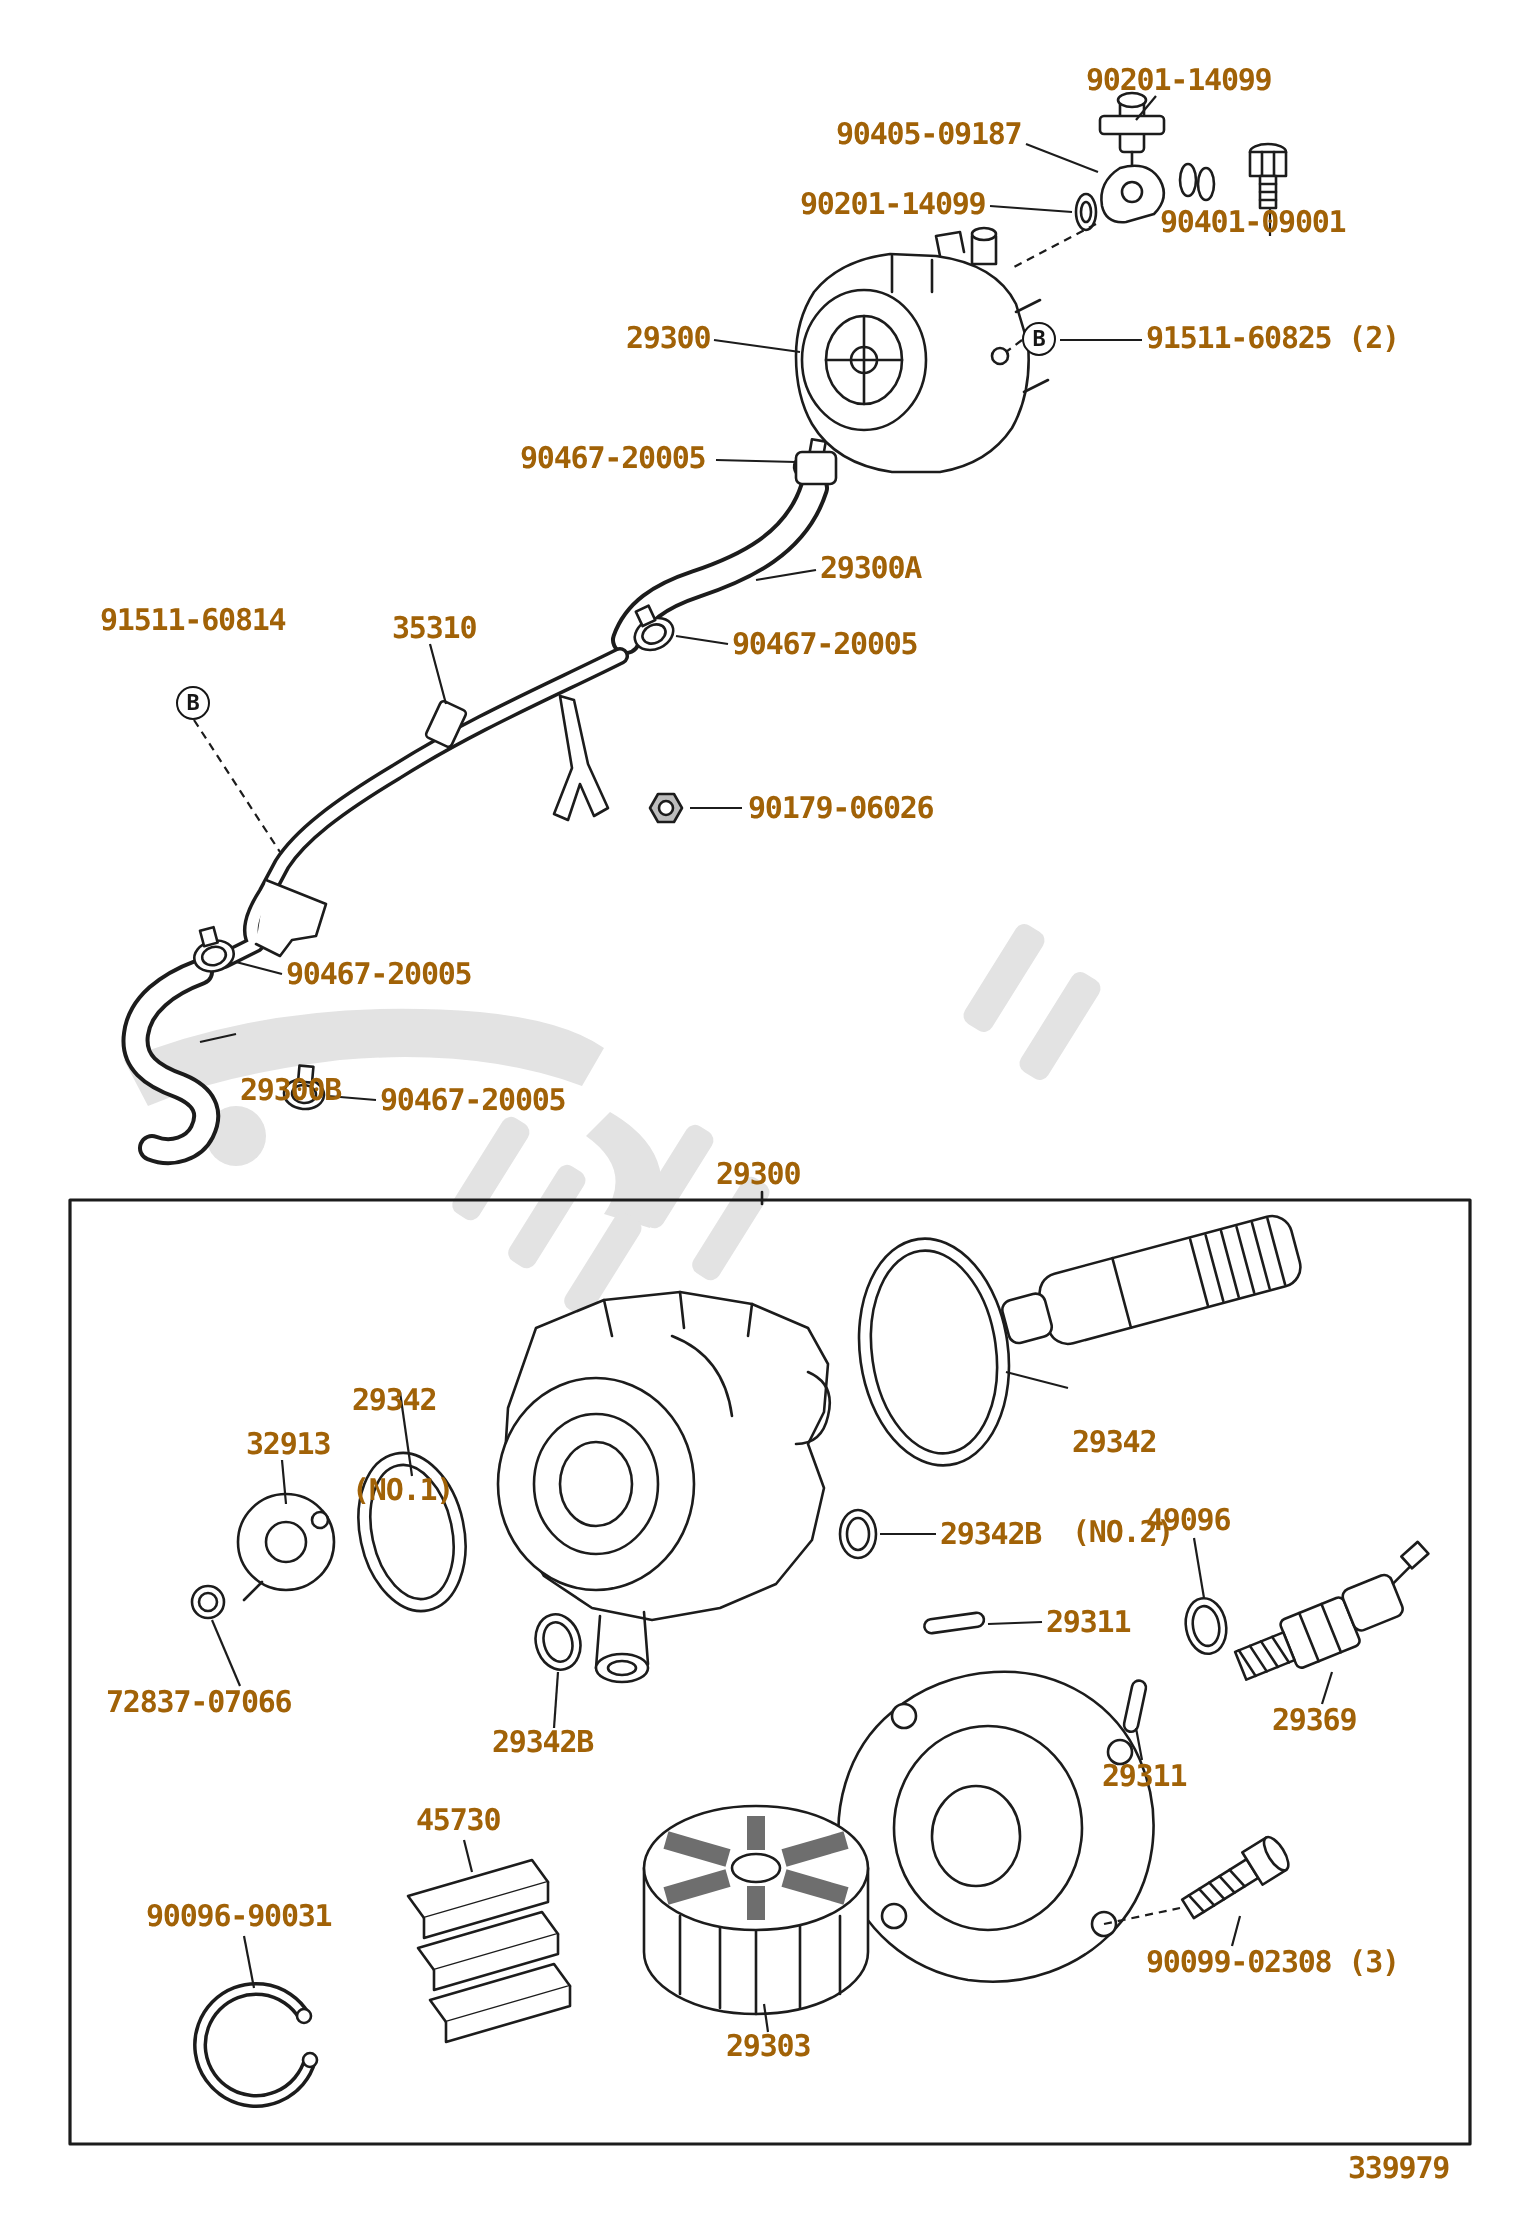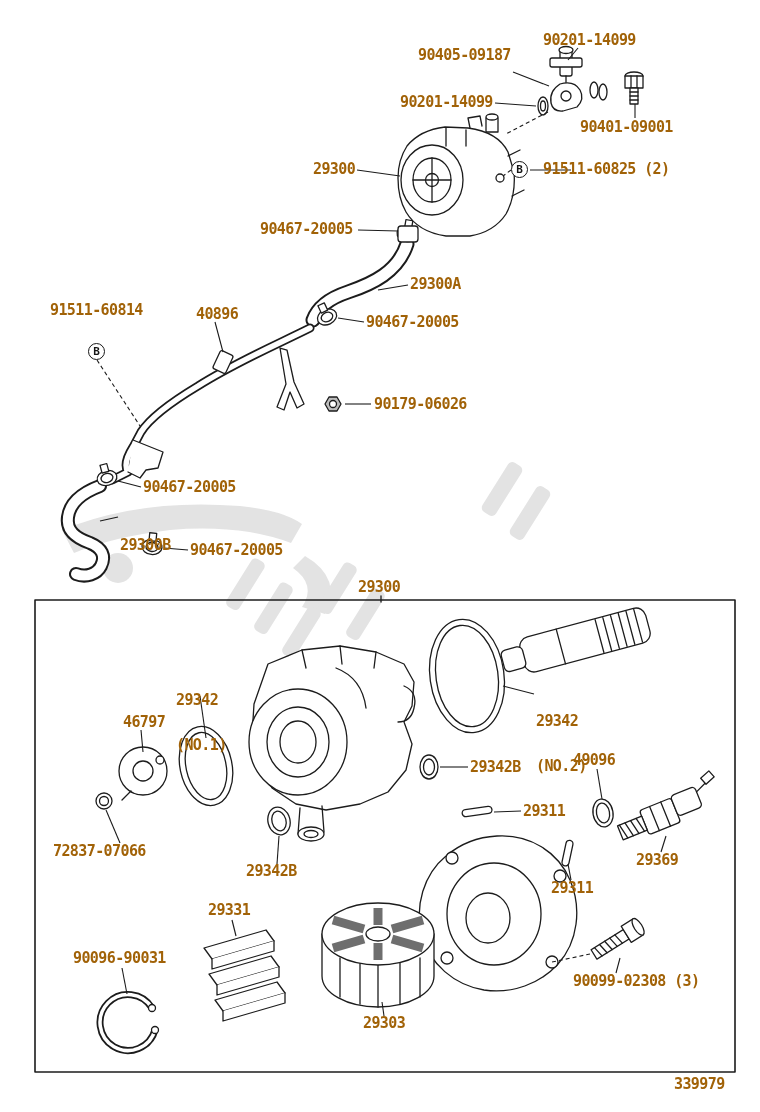--- a/index.html
+++ b/index.html
@@ -280,55 +280,55 @@
       <g stroke-dasharray="4 3">
         <path d="M548 112 L506 134"></path>
         <path d="M511 170 L503 176"></path>
         <path d="M97 360 L140 426"></path>
         <path d="M552 962 L590 954"></path>
       </g>
     </g>
   </svg>
 
   <span class="lbl" style="left:543px;top:33px">90201-14099</span>
-  <span class="lbl" style="left:418px;top:48px">90405-09187</span>
+  <span class="lbl" style="left:418px;top:60px">90405-09187</span>
   <span class="lbl" style="left:400px;top:95px">90201-14099</span>
-  <span class="lbl" style="left:580px;top:120px">90401-09001</span>
+  <span class="lbl" style="left:580px;top:104px">90401-09001</span>
   <span class="lbl" style="left:313px;top:162px">29300</span>
-  <span class="lbl" style="left:543px;top:162px">91511-60825 (2)</span>
+  <span class="lbl" style="left:573px;top:162px">91511-60825 (2)</span>
   <span class="lbl" style="left:260px;top:222px">90467-20005</span>
   <span class="lbl" style="left:410px;top:277px">29300A</span>
   <span class="lbl" style="left:50px;top:303px">91511-60814</span>
-  <span class="lbl" style="left:196px;top:307px">40896</span>
+  <span class="lbl" style="left:196px;top:307px">35310</span>
   <span class="lbl" style="left:366px;top:315px">90467-20005</span>
   <span class="lbl" style="left:374px;top:397px">90179-06026</span>
   <span class="lbl" style="left:143px;top:480px">90467-20005</span>
   <span class="lbl" style="left:120px;top:538px">29300B</span>
   <span class="lbl" style="left:190px;top:543px">90467-20005</span>
 
   <span class="callout" style="left:511px;top:161px">B</span>
   <span class="callout" style="left:88px;top:343px">B</span>
 
   <span class="lbl" style="left:358px;top:580px">29300</span>
 
   <span class="lbl two" style="left:176px;top:663px">
     <span>29342</span>
     <span>(NO.1)</span>
   </span>
-  <span class="lbl" style="left:123px;top:715px">46797</span>
+  <span class="lbl" style="left:123px;top:715px">32913</span>
   <span class="lbl two" style="left:536px;top:684px">
     <span>29342</span>
     <span>(NO.2)</span>
   </span>
   <span class="lbl" style="left:470px;top:760px">29342B</span>
   <span class="lbl" style="left:573px;top:753px">49096</span>
   <span class="lbl" style="left:523px;top:804px">29311</span>
   <span class="lbl" style="left:53px;top:844px">72837-07066</span>
   <span class="lbl" style="left:636px;top:853px">29369</span>
   <span class="lbl" style="left:246px;top:864px">29342B</span>
   <span class="lbl" style="left:551px;top:881px">29311</span>
-  <span class="lbl" style="left:208px;top:903px">29331</span>
+  <span class="lbl" style="left:208px;top:903px">45730</span>
   <span class="lbl" style="left:73px;top:951px">90096-90031</span>
   <span class="lbl" style="left:573px;top:974px">90099-02308 (3)</span>
   <span class="lbl" style="left:363px;top:1016px">29303</span>
 
   <span class="lbl" style="left:674px;top:1077px">339979</span>
 </div>
 
 </body></html>

